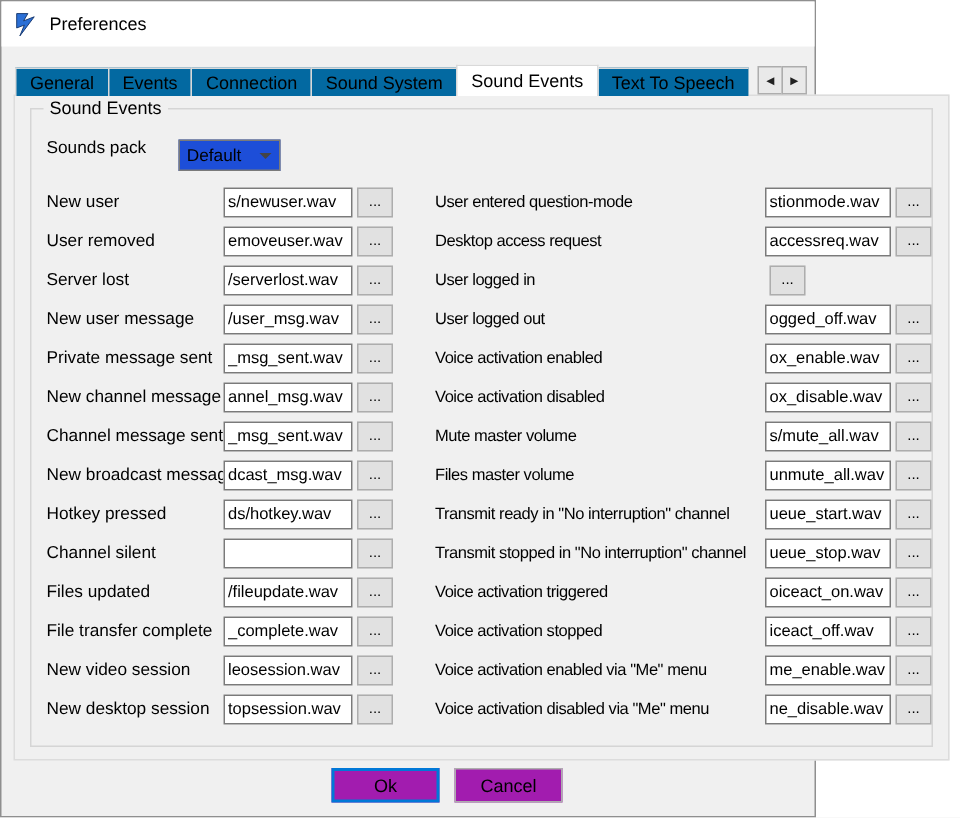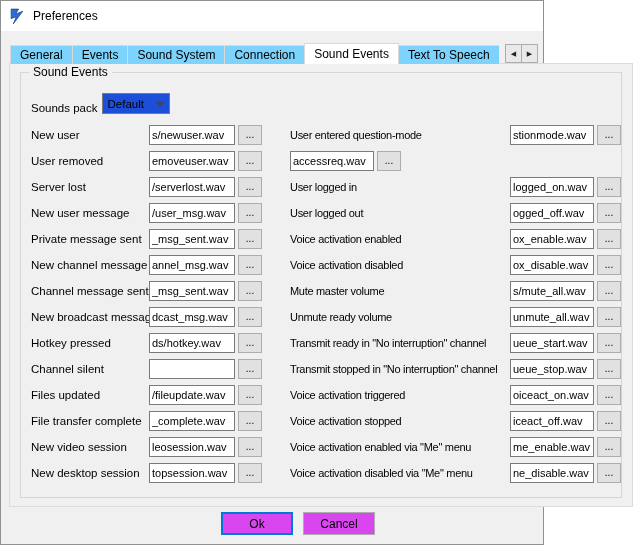--- a/index.html
+++ b/index.html
@@ -3,62 +3,62 @@
 <meta charset="utf-8">
 <style>
   *{box-sizing:border-box;margin:0;padding:0}
   html,body{width:640px;height:545px;overflow:hidden}
   body{font-family:"Liberation Sans",sans-serif;background:#fff}
   .window{position:relative;width:544px;height:545px;background:#f0f0f0;border:1px solid #8f8f8f}
   .titlebar{position:absolute;top:0;left:0;right:0;height:30px;background:#fff;display:flex;align-items:center;padding-left:8px}
   .app-icon{width:17px;height:17px;margin-right:7px;display:inline-block}
   .title-text{font-size:12px;color:#000}
   .tabstrip{position:absolute;left:9px;top:42px;right:44px;height:21px;display:flex;align-items:flex-end;overflow:hidden;white-space:nowrap;z-index:3}
-  .tab{flex:0 0 auto;height:19px;line-height:18px;padding:0 9px;font-size:12px;background:#7dd3fc;border:1px solid #d9d9d9;border-bottom:none;margin-right:-1px;color:#000;cursor:default}
+  .tab{flex:0 0 auto;height:19px;line-height:18px;padding:0 9px;font-size:12px;background:#0369a1;border:1px solid #d9d9d9;border-bottom:none;margin-right:-1px;color:#000;cursor:default}
   .tab.active{height:21px;line-height:20px;background:#fff;position:relative;z-index:4}
   .tabscroll{position:absolute;right:5px;top:43px;height:19px;display:flex;z-index:5}
   .tabscroll button{width:17px;height:19px;border:1px solid #adadad;background:#e9e9e9;font-size:7px;color:#222;padding:0;margin-left:-1px;font-family:inherit}
   .tabpanel{position:absolute;left:8px;top:62px;width:624px;height:444px;border:1px solid #dcdcdc;background:#f0f0f0}
   .groupbox{position:absolute;left:10px;top:8px;right:10px;bottom:8px;border:1px solid #d5d5d5}
   .legend{position:absolute;top:-8px;left:8px;background:#f0f0f0;padding:0 4px;font-size:12px;color:#000}
-  .sounds-pack{position:absolute;left:10px;top:20px;display:flex;align-items:flex-end;gap:4px;font-size:11.5px;color:#000}
+  .sounds-pack{position:absolute;left:10px;top:20px;display:flex;align-items:flex-start;gap:21px;font-size:11.5px;color:#000}
   .combo{position:relative;width:68px;height:21px;background:#1d4ed8;border:1px solid #7a7a7a;font-size:11.5px;display:flex;align-items:center;padding-left:5px;cursor:default}
   .combo .arrow{position:absolute;right:5px;top:8px;width:0;height:0;border-left:4px solid transparent;border-right:4px solid transparent;border-top:4px solid #444}
   .columns{position:absolute;left:10px;top:52px;display:flex;gap:28px}
   .col{display:flex;flex-direction:column;gap:6px}
   .se-row{display:flex;align-items:center;height:20px}
   .se-label{font-size:11.5px;white-space:nowrap;overflow:hidden;color:#000}
   .col-left .se-label{width:118px}
   .col-right .se-label{width:220px;font-size:11px;letter-spacing:-0.3px}
   .se-input{width:86px;height:20px;border:1px solid #7a7a7a;background:#fff;font-size:11px;padding:0 2px;font-family:inherit;color:#000}
   .col-right .se-input{width:84px}
   .se-browse{width:24px;height:20px;margin-left:3px;border:1px solid #adadad;background:#e1e1e1;font-size:10px;line-height:8px;padding:0;font-family:inherit;color:#000}
   .footer{position:absolute;left:0;right:0;bottom:9px;height:23px;display:flex;justify-content:center;gap:10px;padding-left:52px}
-  .btn{width:72px;height:23px;font-size:12px;background:#d946ef;border:1px solid #adadad;font-family:inherit;color:#000;padding:0}
+  .btn{width:72px;height:23px;font-size:12px;background:#a21caf;border:1px solid #adadad;font-family:inherit;color:#000;padding:0}
   .btn.default{border:2px solid #0078d7}
 </style>
 </head>
 <body>
 
 <div class="window">
 
   <div class="titlebar">
     <span class="app-icon">
       <svg viewBox="0 0 16 16" width="17" height="17">
         <path d="M2 1 L9 1 L6.3 5.6 L13 3 L4 15 L6.8 8.2 L2 10 Z" fill="#2a6fd6" stroke="#16386e" stroke-width="0.6"></path>
       </svg>
     </span>
     <span class="title-text">Preferences</span>
   </div>
 
   <div class="tabstrip" id="tabstrip">
       <div class="tab">General</div>
       <div class="tab">Events</div>
+      <div class="tab">Connection</div>
       <div class="tab">Sound System</div>
-      <div class="tab">Connection</div>
       <div class="tab active">Sound Events</div>
       <div class="tab">Text To Speech</div>
       <div class="tab">Shortcuts</div>
       <div class="tab">Video</div>
     </div>
 
   <div class="tabscroll">
     <button>◀</button>
     <button>▶</button>
   </div>
@@ -148,26 +148,26 @@
               <button class="se-browse">...</button>
             </div>
           </div>
         <div class="col col-right" id="col-right">
             <div class="se-row">
               <span class="se-label">User entered question-mode</span>
               <input class="se-input" type="text" value="stionmode.wav" style="">
               <button class="se-browse">...</button>
             </div>
             <div class="se-row">
+              <span class="se-label">Desktop access request</span>
               <input class="se-input" type="text" value="accessreq.wav" style="">
               <button class="se-browse">...</button>
             </div>
             <div class="se-row">
               <span class="se-label">User logged in</span>
-              <input class="se-input" type="text" value="logged_on.wav" style="">
               <button class="se-browse">...</button>
             </div>
             <div class="se-row">
               <span class="se-label">User logged out</span>
               <input class="se-input" type="text" value="ogged_off.wav" style="">
               <button class="se-browse">...</button>
             </div>
             <div class="se-row">
               <span class="se-label">Voice activation enabled</span>
               <input class="se-input" type="text" value="ox_enable.wav" style="">
@@ -177,21 +177,21 @@
               <span class="se-label">Voice activation disabled</span>
               <input class="se-input" type="text" value="ox_disable.wav" style="">
               <button class="se-browse">...</button>
             </div>
             <div class="se-row">
               <span class="se-label">Mute master volume</span>
               <input class="se-input" type="text" value="s/mute_all.wav" style="">
               <button class="se-browse">...</button>
             </div>
             <div class="se-row">
-              <span class="se-label">Unmute ready volume</span>
+              <span class="se-label">Files master volume</span>
               <input class="se-input" type="text" value="unmute_all.wav" style="">
               <button class="se-browse">...</button>
             </div>
             <div class="se-row">
               <span class="se-label">Transmit ready in "No interruption" channel</span>
               <input class="se-input" type="text" value="ueue_start.wav" style="">
               <button class="se-browse">...</button>
             </div>
             <div class="se-row">
               <span class="se-label">Transmit stopped in "No interruption" channel</span>

